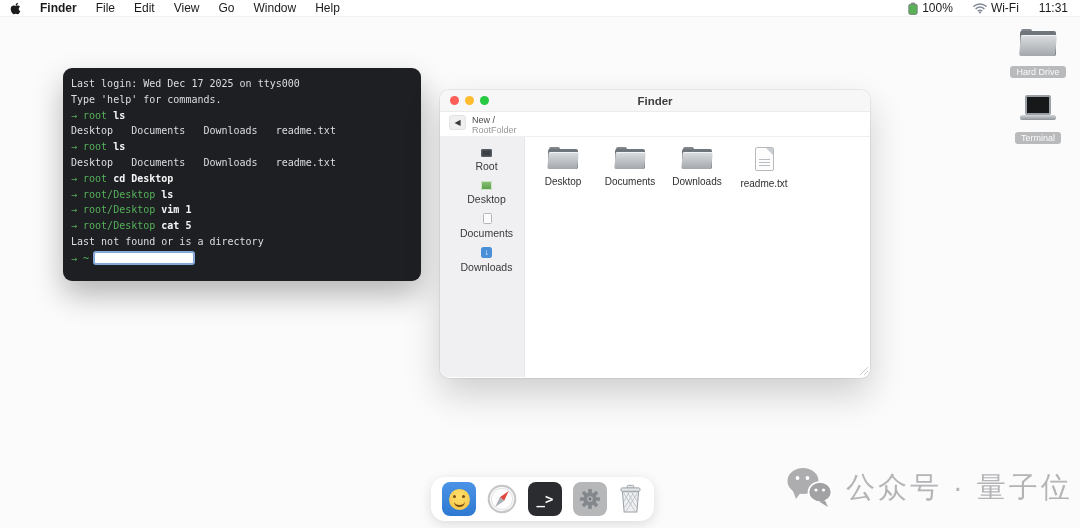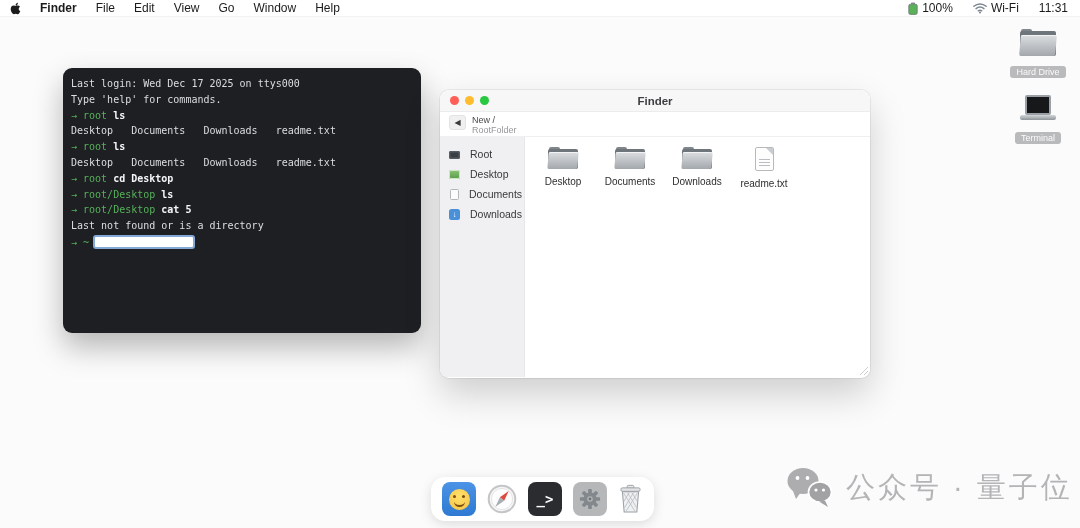--- a/index.html
+++ b/index.html
@@ -13,21 +13,21 @@
     font-size:12px; color:#1b1b1d; z-index:50; }
   .menubar-left { display:flex; align-items:center; gap:19px; padding-left:10px; }
   .menubar-left .mitem { cursor:default; }
   .mitem.active { font-weight:bold; }
   .apple-wrap { display:flex; align-items:center; }
   .menubar-right { display:flex; align-items:center; gap:7px; padding-right:12px;text-align:center; }
   .menubar-right .group { display:flex; align-items:center; gap:4px; }
   .menubar-right .sp { width:6px; }
 
   
-  .terminal { position:absolute; left:63px; top:68px; width:358px; height:265px;
+  .terminal { position:absolute; left:63px; top:68px; width:358px; height:213px;
     background:#1e1f22; border-radius:9px; box-shadow:0 14px 30px rgba(0,0,0,0.28);
     padding:8px 8px 6px 8px; font-family:"DejaVu Sans Mono", monospace;
     font-size:10px; color:#dcdee0; }
   .tline { height:15.8px; line-height:15.8px; white-space:pre; }
   .seg-plain { color:#dcdee0; }
   .seg-prompt { color:#55b15b; }
   .seg-cmd { color:#f5f6f7; font-weight:bold; }
   .term-input-row { height:17px; display:flex; align-items:center; white-space:pre; }
   .term-input { width:102px; height:14px; margin-left:4px;
     background:#ffffff; border:2px solid #84a9d7; border-radius:3px;
@@ -49,22 +49,22 @@
   .f-toolbar { height:25px; background:#ffffff; border-bottom:1px solid #efefef;
     display:flex; align-items:flex-start; gap:6px; padding:3px 0 0 9px; overflow:hidden; }
   .back-btn { width:17px; height:15px; background:#f0f0f1; border:1px solid #e3e3e4;
     border-radius:3px; font-size:8px; color:#3c3c3e; display:flex;
     align-items:center; justify-content:center; cursor:pointer; }
   .nav-crumb { height:21px; overflow:hidden; font-size:9px; line-height:10px; color:#4a4a4c; }
   .nav-crumb .l2 { color:#97979a;margin-top:34px; }
   .f-body { display:flex; height:240px; position:relative; }
   .f-sidebar { width:85px; background:#f0f0f2; border-right:1px solid #e7e7e9;
     padding-top:7px; }
-  .side-item { display:flex; align-items:center; gap:10px; padding:4px 0 4px 9px;
-    font-size:10.5px; color:#39393b; cursor:pointer; }
+  .side-item { display:flex; align-items:center; gap:3px; padding:4px 0 4px 9px;
+    font-size:10.5px; color:#39393b; cursor:pointer;flex-direction:column; }
   .f-main { flex:1; background:#ffffff; display:flex; align-items:flex-start;
     gap:9px; padding:10px 0 0 9px; }
   .file-item { width:58px; display:flex; flex-direction:column; align-items:center;
     gap:7px; cursor:pointer; }
   .file-label { font-size:10px; color:#2e2e30; text-align:center; }
   .resize-handle { position:absolute; right:2px; bottom:2px; width:10px; height:10px;
     background:repeating-linear-gradient(135deg, transparent 0 2px, #cdcdcd 2px 3px);
     clip-path:polygon(100% 0, 100% 100%, 0 100%); }
 
   
@@ -181,20 +181,21 @@
 <div class="terminal">
   <div id="term-lines">
       <div class="tline"><span class="seg-plain">Last login: Wed Dec 17 2025 on ttys000</span></div>
       <div class="tline"><span class="seg-plain">Type 'help' for commands.</span></div>
       <div class="tline"><span class="seg-prompt">→ root </span><span class="seg-cmd">ls</span></div>
       <div class="tline"><span class="seg-plain">Desktop   Documents   Downloads   readme.txt</span></div>
       <div class="tline"><span class="seg-prompt">→ root </span><span class="seg-cmd">ls</span></div>
       <div class="tline"><span class="seg-plain">Desktop   Documents   Downloads   readme.txt</span></div>
       <div class="tline"><span class="seg-prompt">→ root </span><span class="seg-cmd">cd Desktop</span></div>
       <div class="tline"><span class="seg-prompt">→ root/Desktop </span><span class="seg-cmd">ls</span></div>
+      <div class="tline"><span class="seg-prompt">→ root/Desktop </span><span class="seg-cmd">vim 1</span></div>
       <div class="tline"><span class="seg-prompt">→ root/Desktop </span><span class="seg-cmd">cat 5</span></div>
       <div class="tline"><span class="seg-plain">Last not found or is a directory</span></div>
     </div>
   <div class="term-input-row">
     <span class="seg-prompt">→ ~</span>
     <input class="term-input" type="text" value="" style="">
   </div>
 </div>
 
 <div class="finder">

